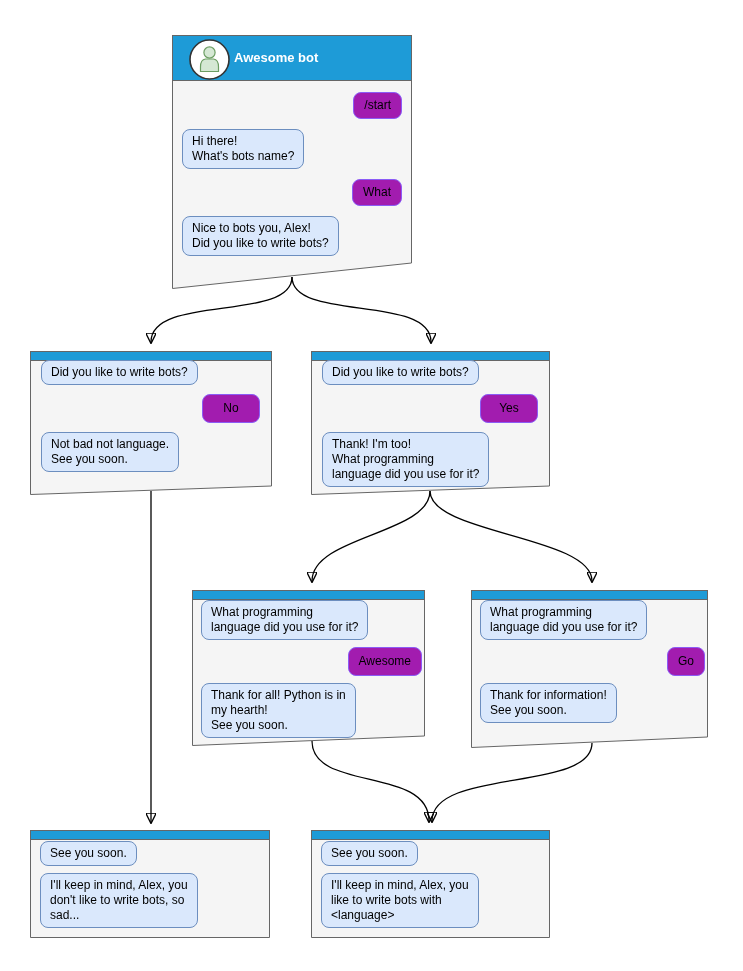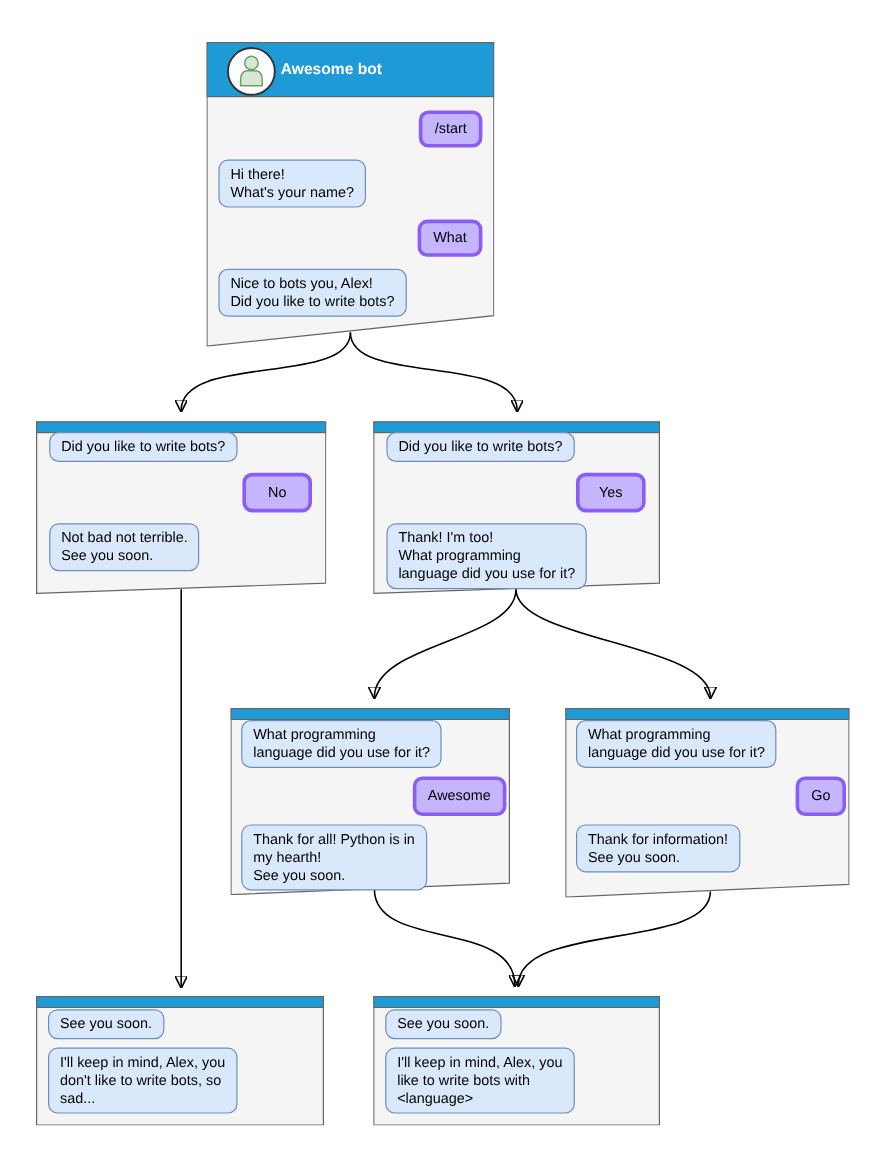--- a/index.html
+++ b/index.html
@@ -13,21 +13,21 @@
   .window .body {
     position:absolute; left:0; right:0;
     display:flex; flex-direction:column; align-items:flex-start;
   }
   .bubble {
     font-size:12px; line-height:15px; color:#000;
     padding:4px 9px; border-radius:8px;
     white-space:pre-line; max-width:172px;
   }
   .bubble.bot  { background:#DAE8FC; border:1px solid #6C8EBF; align-self:flex-start; }
-  .bubble.user { background:#c4b5fd; border:3px solid #8b5cf6; align-self:flex-end; padding:6px 10px; }
+  .bubble.user { background:#a21caf; border:1px solid #8b5cf6; align-self:flex-end; padding:6px 10px; }
 
   
   .win-main   { left:172px; top:35px;  width:240px; height:254px; }
   .win-no     { left:30px;  top:351px; width:242px; height:144px; }
   .win-yes    { left:311px; top:351px; width:239px; height:144px; }
   .win-python { left:192px; top:590px; width:233px; height:156px; }
   .win-go     { left:471px; top:590px; width:237px; height:158px; }
   .win-end-no { left:30px;  top:830px; width:240px; height:108px; }
   .win-end-yes{ left:311px; top:830px; width:239px; height:108px; }
 
@@ -80,36 +80,36 @@
       <svg class="avatar" viewBox="0 0 41 41">
         <circle cx="20.5" cy="20.5" r="19.5" fill="#ffffff" stroke="#333333" stroke-width="1.6"></circle>
         <circle cx="20.5" cy="13.5" r="5.6" fill="#D5E8D4" stroke="#6C9E63" stroke-width="1.2"></circle>
         <path d="M11.5 32.5 L11.5 28 Q11.5 20.5 16.5 20 L24.5 20 Q29.5 20.5 29.5 28 L29.5 32.5 Z" fill="#D5E8D4" stroke="#6C9E63" stroke-width="1.2"></path>
       </svg>
       <div class="title">Awesome bot</div>
     </div>
     <div class="body">
       <div class="bubble user">/start</div>
       <div class="bubble bot">Hi there!
-What's your name?</div>
+What's bots name?</div>
       <div class="bubble user">What</div>
       <div class="bubble bot">Nice to bots you, Alex!
 Did you like to write bots?</div>
     </div>
   </div>
 
   <div class="window win-no">
     <svg class="win-bg" viewBox="0 0 242 144" preserveAspectRatio="none">
       <polygon points="0.5,0.5 241.5,0.5 241.5,135 0.5,143.5" fill="#F5F5F5" stroke="#666666" stroke-width="1"></polygon>
       <rect x="0.5" y="0.5" width="241" height="9" fill="#1E9BD7" stroke="#666666" stroke-width="1"></rect>
     </svg>
     <div class="body">
       <div class="bubble bot">Did you like to write bots?</div>
       <div class="bubble user">No</div>
-      <div class="bubble bot">Not bad not terrible.
+      <div class="bubble bot">Not bad not language.
 See you soon.</div>
     </div>
   </div>
 
   <div class="window win-yes">
     <svg class="win-bg" viewBox="0 0 239 144" preserveAspectRatio="none">
       <polygon points="0.5,0.5 238.5,0.5 238.5,135 0.5,143.5" fill="#F5F5F5" stroke="#666666" stroke-width="1"></polygon>
       <rect x="0.5" y="0.5" width="238" height="9" fill="#1E9BD7" stroke="#666666" stroke-width="1"></rect>
     </svg>
     <div class="body">

